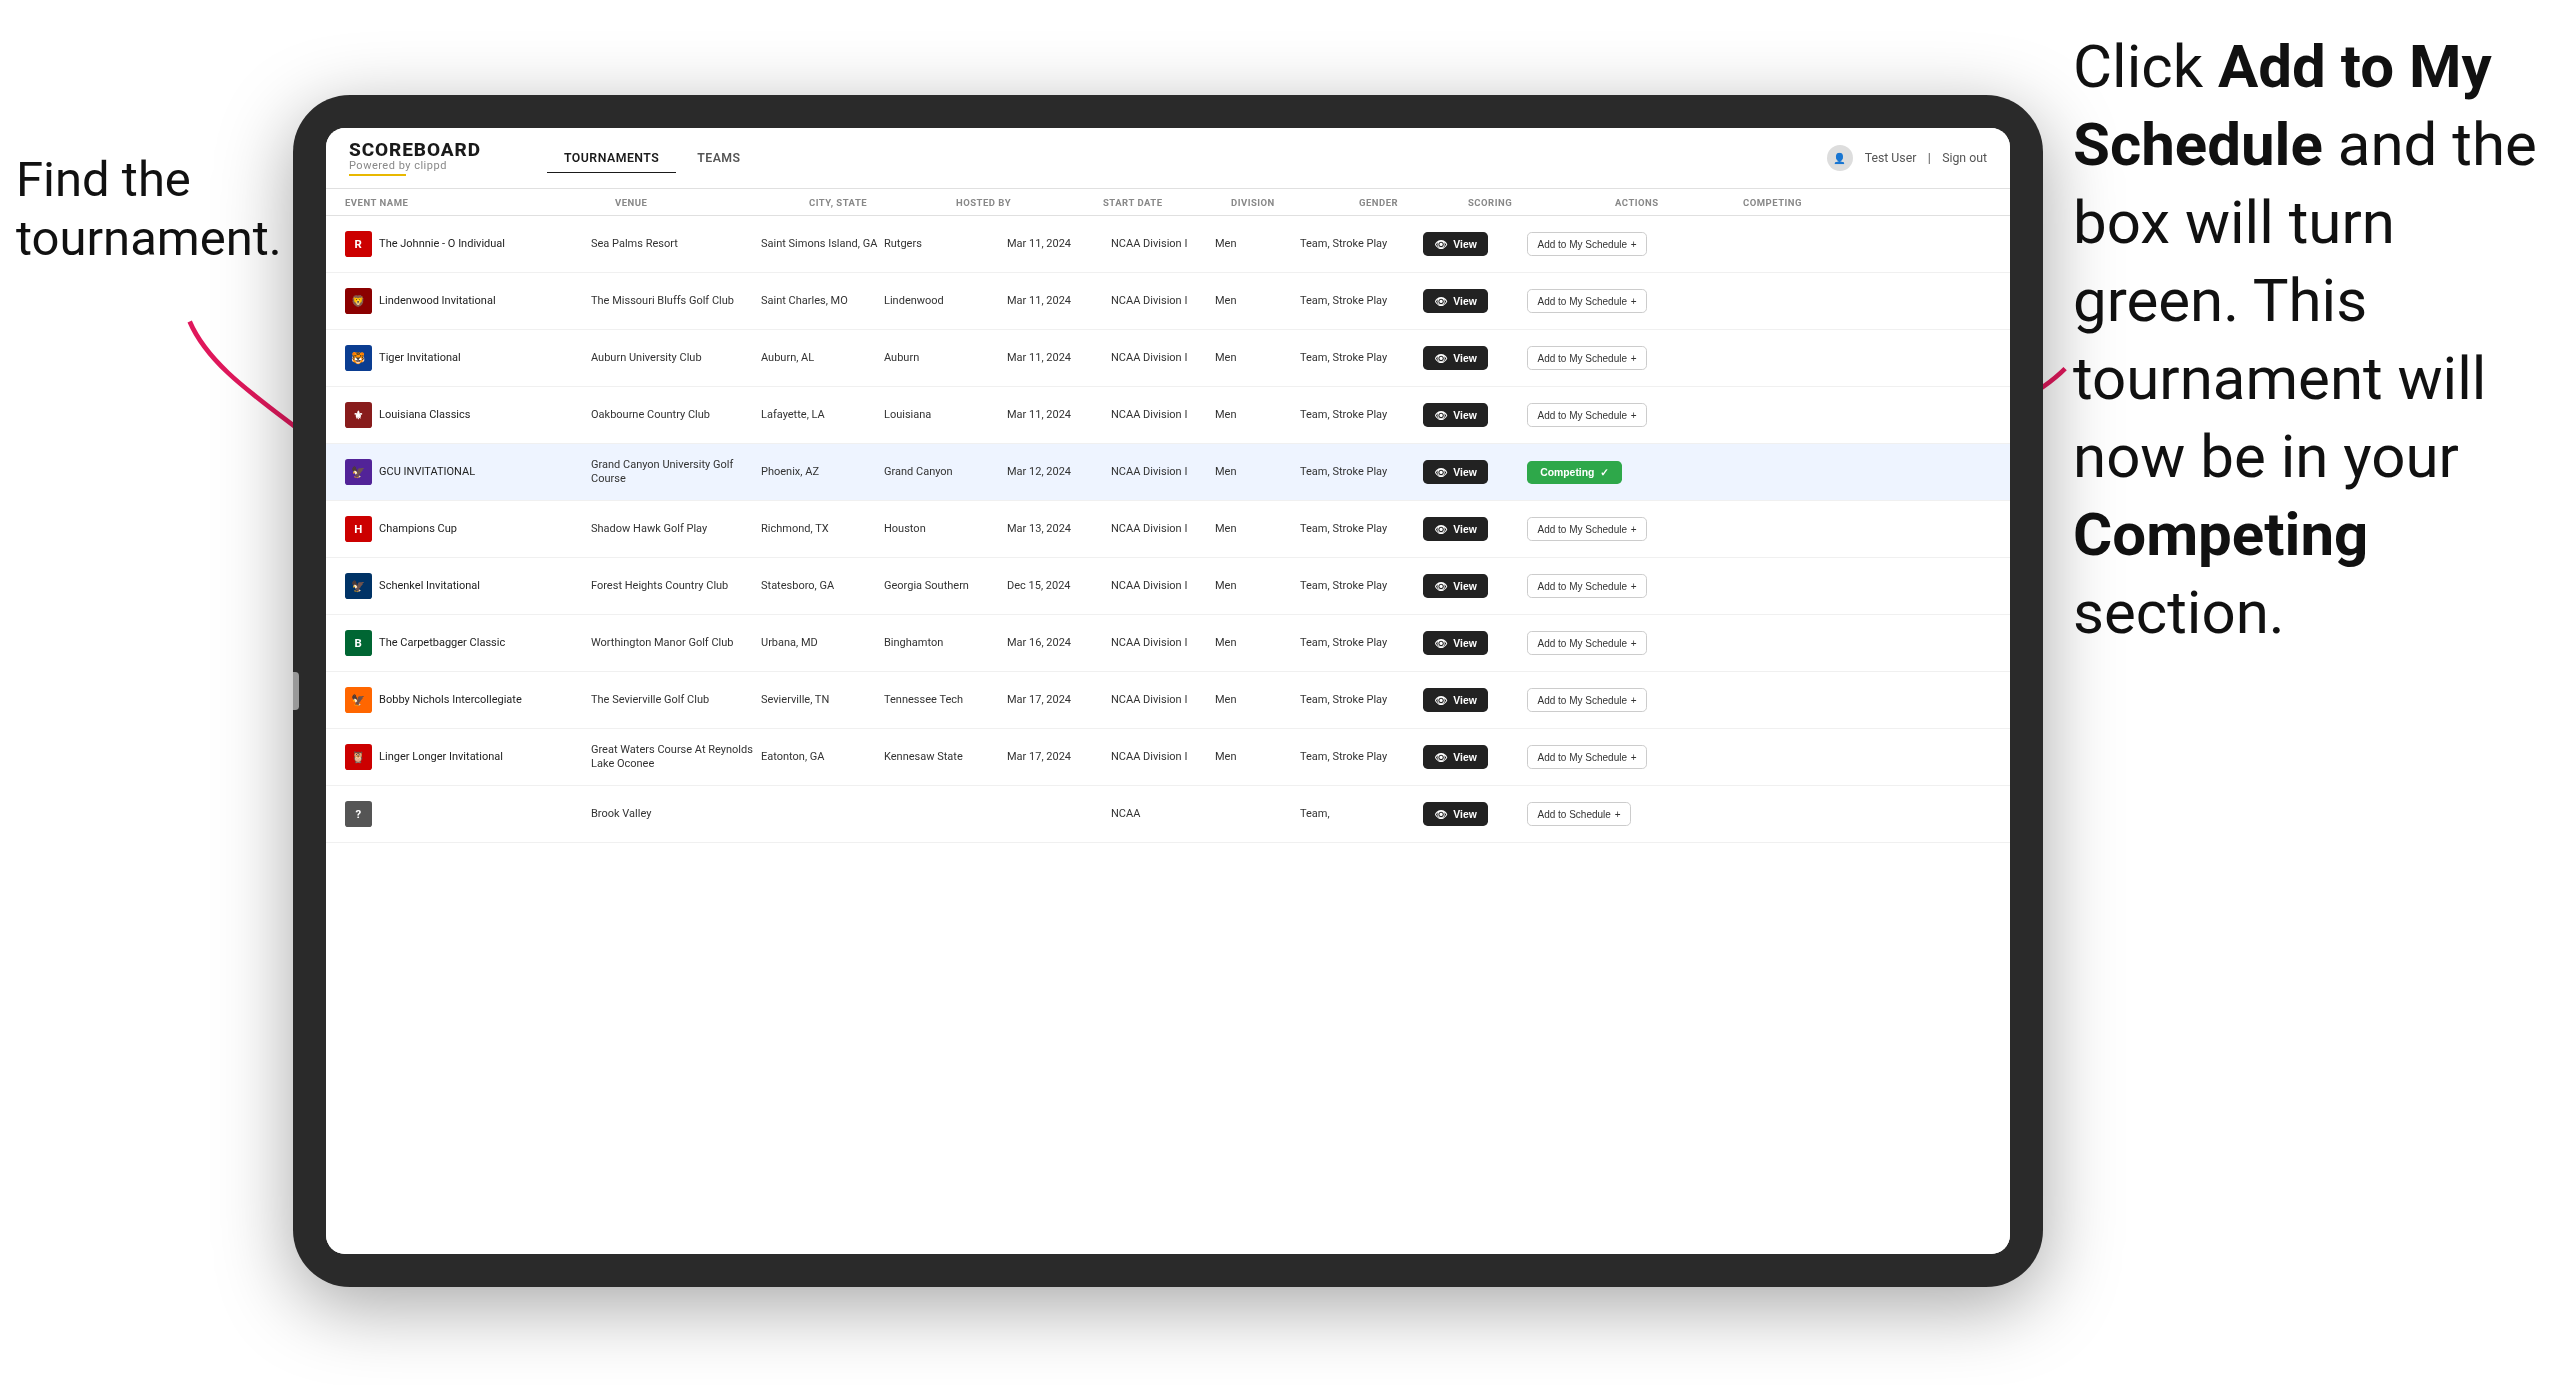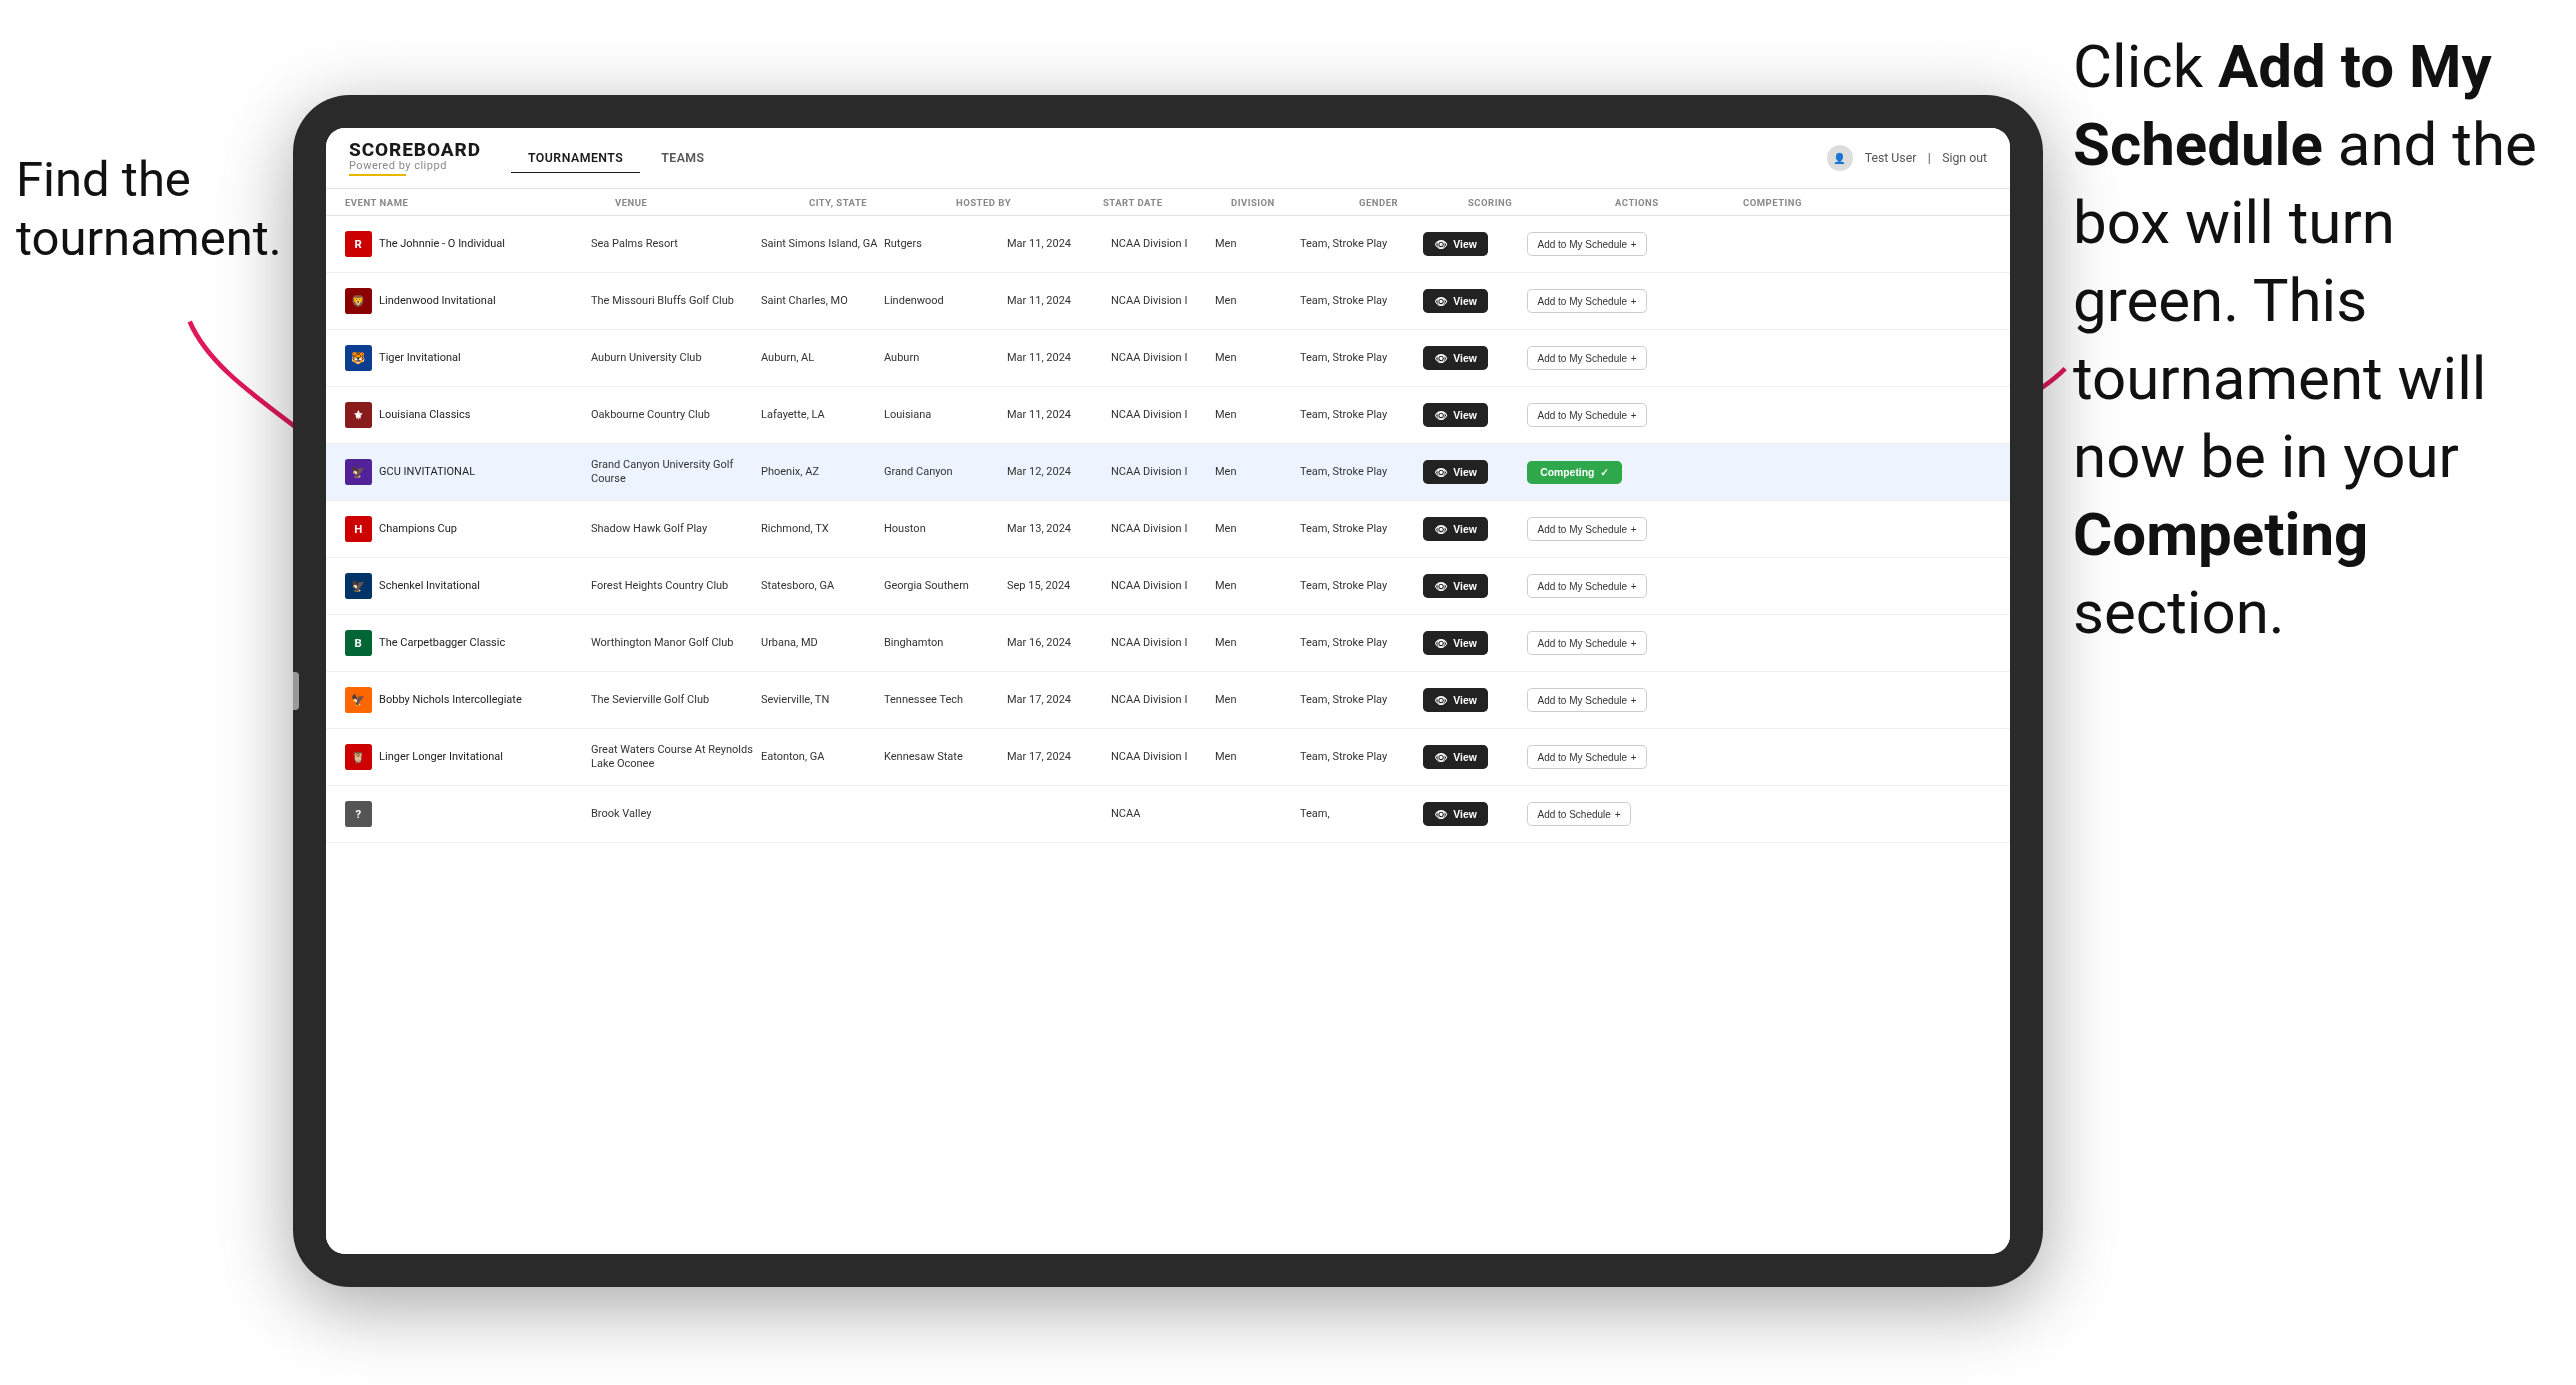--- a/index.html
+++ b/index.html
@@ -63,20 +63,21 @@
 
     
     .header {
       background: #ffffff;
       border-bottom: 0.9px solid #e0e0e0;
       padding: 0 23px;
       display: flex;
       align-items: center;
       height: 61px;
       flex-shrink: 0;
+      gap: 36px;
     }
 
     .logo-area {
       display: flex;
       flex-direction: column;
       margin-right: 30px;
     }
 
     .logo-text {
       font-size: 19px;
@@ -465,21 +466,21 @@
     </button></div>
   </div>
           <div class="table-row">
     <div class="td event-name-cell">
       <div class="team-logo" style="background:#003366; color:#fff; font-size:11.4px;">🦅</div>
       <span class="event-name-text">Schenkel Invitational</span>
     </div>
     <div class="td">Forest Heights Country Club</div>
     <div class="td">Statesboro, GA</div>
     <div class="td">Georgia Southern</div>
-    <div class="td">Sep 15, 2024</div>
+    <div class="td">Dec 15, 2024</div>
     <div class="td">NCAA Division I</div>
     <div class="td">Men</div>
     <div class="td">Team, Stroke Play</div>
     <div class="td"><button class="view-btn">
     <span>👁</span>
     <span>View</span>
   </button></div>
     <div class="td"><button class="add-schedule-btn">
       <span>Add to My Schedule</span>
       <span>+</span>

